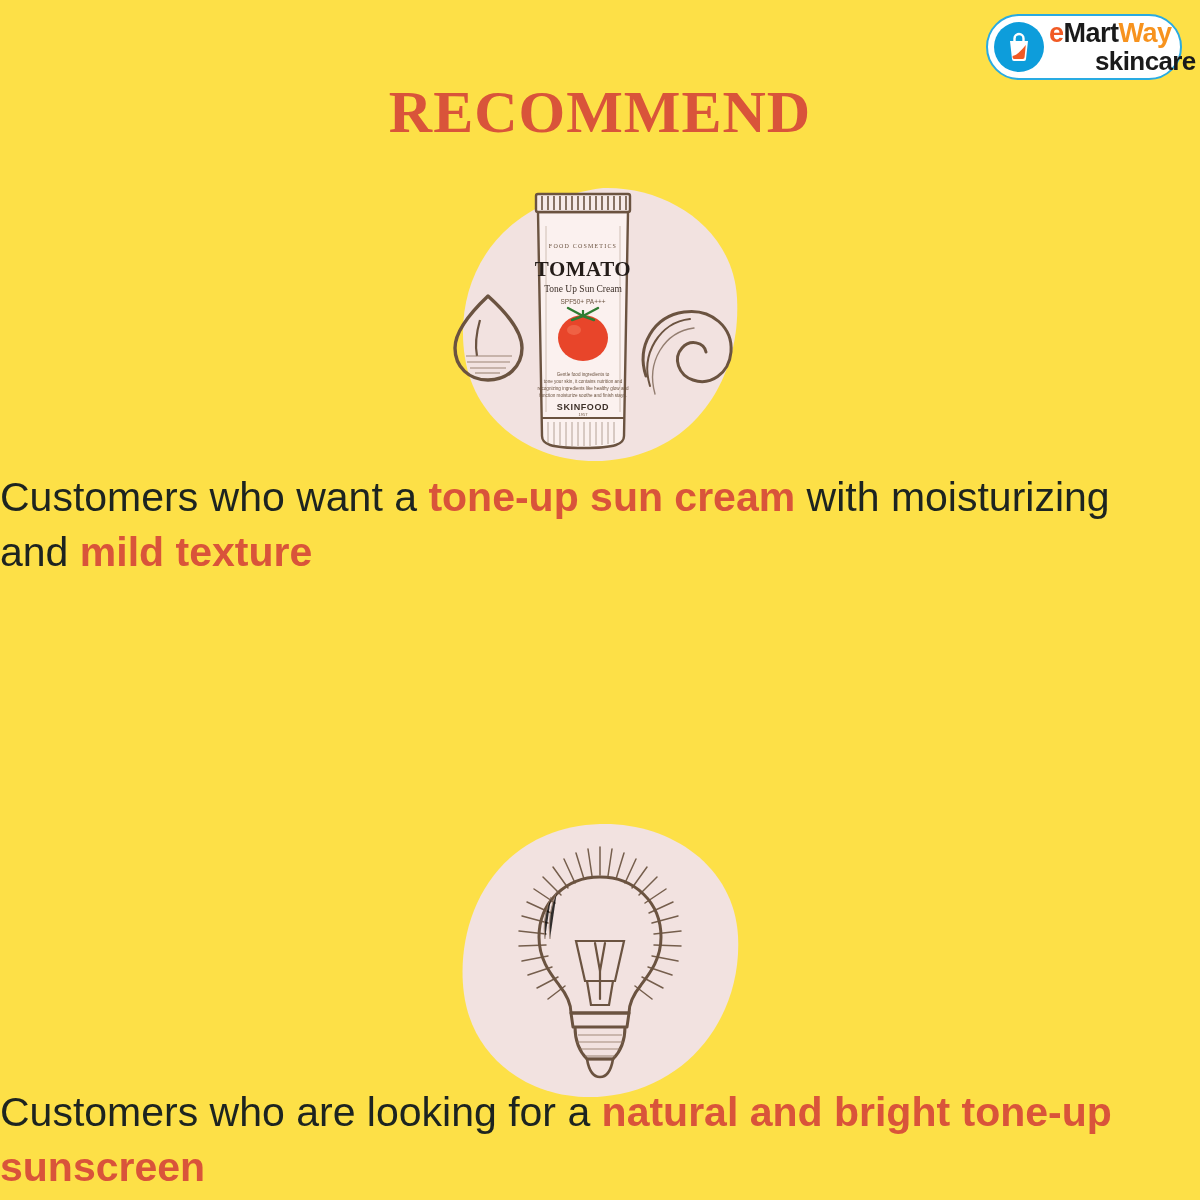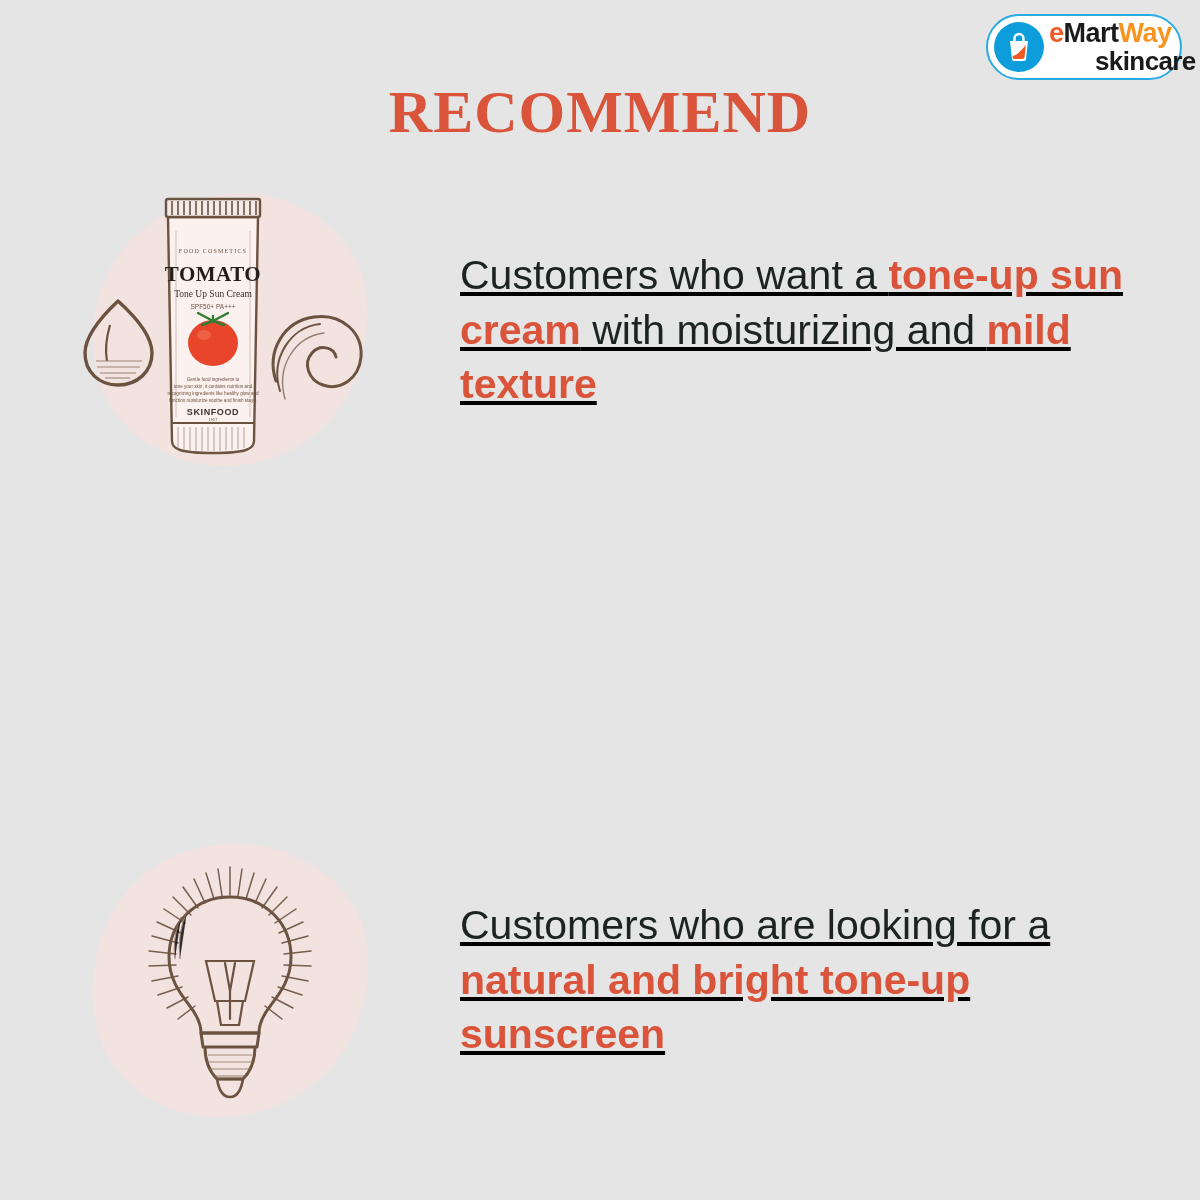--- a/index.html
+++ b/index.html
@@ -2,21 +2,21 @@
 <html><head>
 <meta charset="utf-8">
 <style>
   * { box-sizing: border-box; margin: 0; padding: 0; }
   html, body {
     width: 1200px; height: 1200px;
     background: #ffffff;
     font-family: "Liberation Sans", sans-serif;
     overflow: hidden;
   }
-  .page { position: relative; width: 1200px; height: 1200px; background: #e5e5e5; }
+  .page { position: relative; width: 1200px; height: 1200px; background: #fde047; }
 
   
   .logo {
     position: absolute; top: 14px; right: 18px;
     width: 196px; height: 66px;
     border: 2.5px solid #29abe2;
     border-radius: 33px;
     background: #ffffff;
     display: flex; align-items: center;
     padding: 0 8px 0 6px;
@@ -48,33 +48,33 @@
   .title {
     position: absolute; top: 66px; left: 0; width: 1200px;
     text-align: center;
     font-family: "Liberation Serif", "DejaVu Serif", serif;
     font-weight: bold; font-size: 60px; letter-spacing: 1px;
     color: #d9543a;
     margin-top: 12px;
   }
 
   
-  .row { position: absolute; left: 0; width: 1200px; display: flex; align-items: center; }
+  .row { position: absolute; left: 0; width: 1200px; display: flex; align-items: center; flex-direction: column; }
   #row-1 { top: 180px; height: 300px; }
   #row-2 { top: 505px; height: 300px; }
   #row-3 { top: 835px; height: 290px; }
 
   .icon-cell {
     position: relative; width: 460px; height: 100%;
     display: flex; align-items: center; justify-content: center;
   }
   .blob { position: absolute; z-index: 0; }
   .art { position: relative; z-index: 1; }
 
-  .text-cell { flex: 1; padding-right: 40px; text-decoration: underline; }
+  .text-cell { flex: 1; padding-right: 40px; }
   .copy {
     font-size: 41px; line-height: 1.33;
     color: #1d2420; font-weight: normal;
   }
   .copy .hl { color: #d9543a; font-weight: bold; }
 </style>
 </head>
 <body>
 
 <div class="page">

